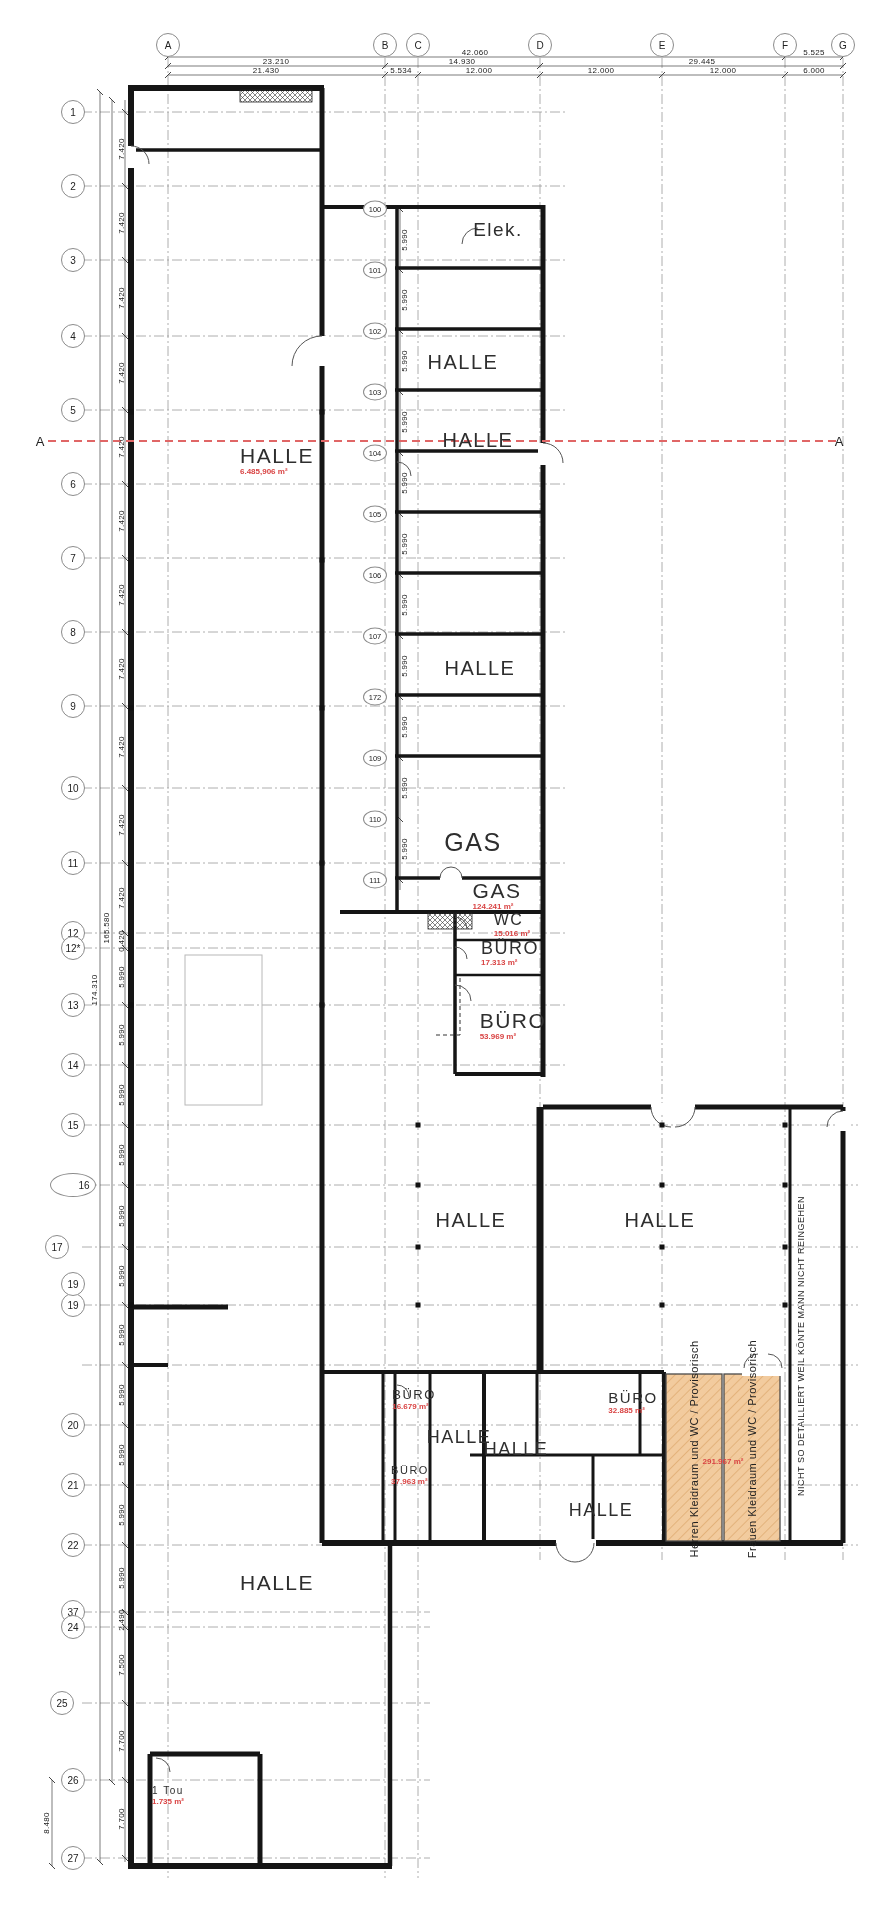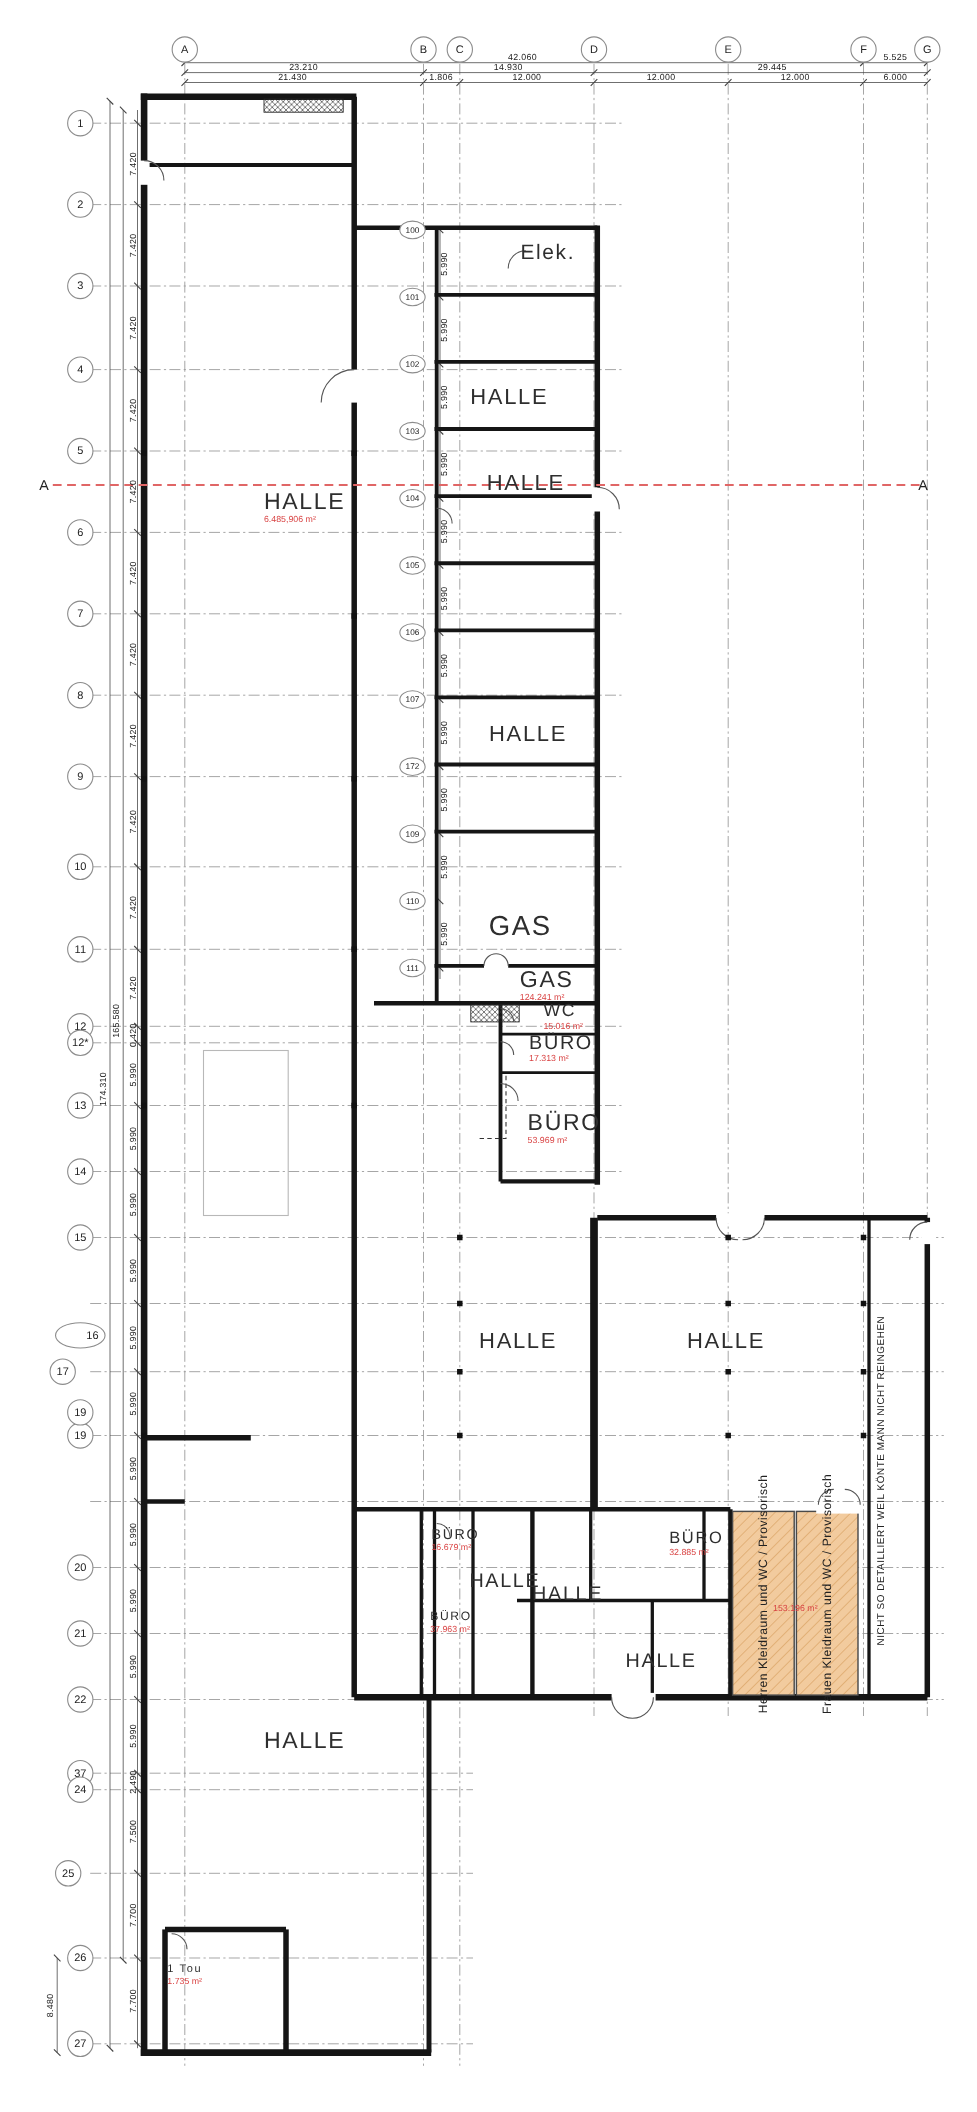--- a/index.html
+++ b/index.html
@@ -11,21 +11,21 @@
            background:#fff;color:#222;display:flex;align-items:center;justify-content:center;
            font-size:10px;transform:translate(-50%,-50%);}
   .rcircle{position:absolute;width:22px;height:15px;border:1px solid #8c8c8c;border-radius:50%;
            background:#fff;color:#222;display:flex;align-items:center;justify-content:center;
            font-size:7.5px;transform:translate(-50%,-50%);}
   .dim{position:absolute;transform:translate(-50%,-50%);font-size:8px;color:#1a1a1a;
        white-space:nowrap;letter-spacing:.3px;}
   .dim.v{transform:translate(-50%,-50%) rotate(-90deg);}
   .room{position:absolute;transform:translate(-50%,-50%);text-align:left;color:#2e2e2e;
         line-height:1.05;letter-spacing:1.5px;white-space:nowrap;}
-  .room .area{font-size:8px;letter-spacing:0;color:#d94444;font-weight:normal;margin-top:1px;}
+  .room .area{font-size:8px;letter-spacing:0;color:#d94444;font-weight:bold;margin-top:1px;}
   .vtext{position:absolute;transform:translate(-50%,-50%) rotate(-90deg);white-space:nowrap;
          color:#222;letter-spacing:.5px;}
   .amark{position:absolute;transform:translate(-50%,-50%);font-size:13px;color:#222;}
 </style>
 </head>
 <body>
 
 <div class="plan">
 
   <svg width="888" height="1920" viewBox="0 0 888 1920">
@@ -206,21 +206,21 @@
       <div class="gcircle" style="left: 73px; top: 558px;">7</div>
       <div class="gcircle" style="left: 73px; top: 632px;">8</div>
       <div class="gcircle" style="left: 73px; top: 706px;">9</div>
       <div class="gcircle" style="left: 73px; top: 788px;">10</div>
       <div class="gcircle" style="left: 73px; top: 863px;">11</div>
       <div class="gcircle" style="left: 73px; top: 933px;">12</div>
       <div class="gcircle" style="left: 73px; top: 948px;">12*</div>
       <div class="gcircle" style="left: 73px; top: 1005px;">13</div>
       <div class="gcircle" style="left: 73px; top: 1065px;">14</div>
       <div class="gcircle" style="left: 73px; top: 1125px;">15</div>
-      <div class="gcircle" style="left: 73px; top: 1214px; padding-left: 22px;">16</div>
+      <div class="gcircle" style="left: 73px; top: 1185px; padding-left: 22px;">16</div>
       <div class="gcircle" style="left: 57px; top: 1247px;">17</div>
       <div class="gcircle" style="left: 73px; top: 1305px;">19</div>
       <div class="gcircle" style="left: 73px; top: 1284px;">19</div>
       <div class="gcircle" style="left: 73px; top: 1425px;">20</div>
       <div class="gcircle" style="left: 73px; top: 1485px;">21</div>
       <div class="gcircle" style="left: 73px; top: 1545px;">22</div>
       <div class="gcircle" style="left: 73px; top: 1612px;">37</div>
       <div class="gcircle" style="left: 73px; top: 1627px;">24</div>
       <div class="gcircle" style="left: 62px; top: 1703px;">25</div>
       <div class="gcircle" style="left: 73px; top: 1780px;">26</div>
@@ -244,21 +244,21 @@
     </div>
 
   <div class="layer">
 
   <div class="dim" style="left: 475px; top: 52px;">42.060</div>
       <div class="dim" style="left: 814px; top: 52px;">5.525</div>
       <div class="dim" style="left: 276px; top: 61px;">23.210</div>
       <div class="dim" style="left: 462px; top: 61px;">14.930</div>
       <div class="dim" style="left: 702px; top: 61px;">29.445</div>
       <div class="dim" style="left: 266px; top: 70px;">21.430</div>
-      <div class="dim" style="left: 401px; top: 70px;">1.806</div>
+      <div class="dim" style="left: 401px; top: 70px;">5.534</div>
       <div class="dim" style="left: 479px; top: 70px;">12.000</div>
       <div class="dim" style="left: 601px; top: 70px;">12.000</div>
       <div class="dim" style="left: 723px; top: 70px;">12.000</div>
       <div class="dim" style="left: 814px; top: 70px;">6.000</div>
     </div>
 
   <div class="layer">
 
   <div class="dim v" style="left: 121px; top: 149px;">7.420</div>
       <div class="dim v" style="left: 121px; top: 223px;">7.420</div>
@@ -388,21 +388,21 @@
       <div class="room" style="left: 277px; top: 1583px; font-size: 21px;">
         <div>HALLE</div>
 
       </div>
       <div class="room" style="left: 168px; top: 1796px; font-size: 10px;">
         <div>1 Tou</div>
         <div class="area">1.735 m²</div>
       </div>
       <div class="room" style="left: 723px; top: 1462px; font-size: 10px;">
         <div></div>
-        <div class="area">153.196 m²</div>
+        <div class="area">291.967 m²</div>
       </div>
     </div>
 
   <div class="layer">
 
   <div class="vtext" style="left: 694px; top: 1449px; font-size: 11px;">Herren Kleidraum und WC / Provisorisch</div>
       <div class="vtext" style="left: 752px; top: 1449px; font-size: 11px;">Frauen Kleidraum und WC / Provisorisch</div>
       <div class="vtext" style="left: 801px; top: 1346px; font-size: 9px;">NICHT SO DETAILLIERT WEIL KÖNTE MANN NICHT REINGEHEN</div>
     </div>
 

